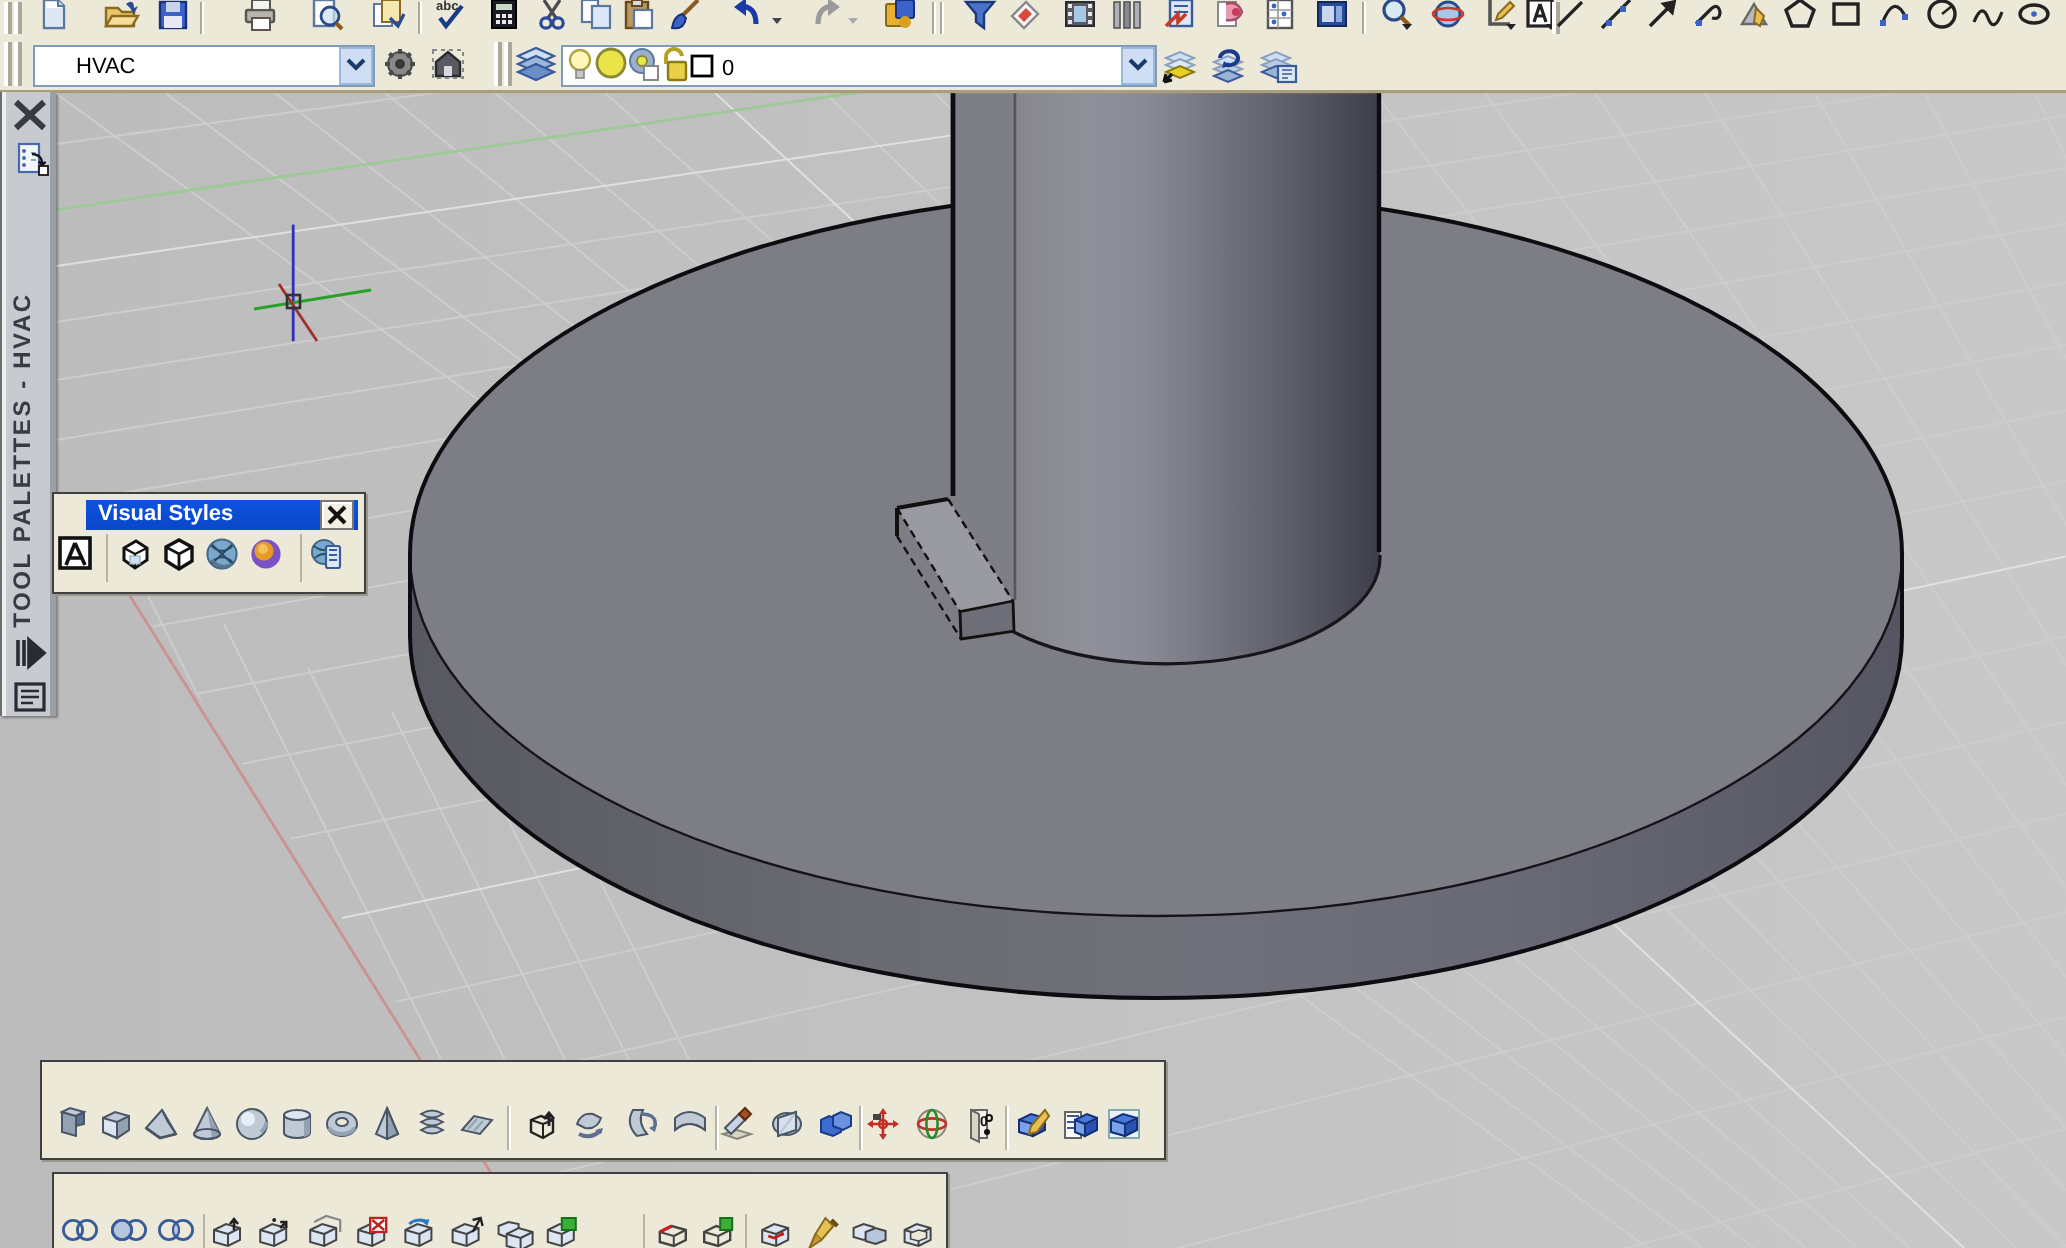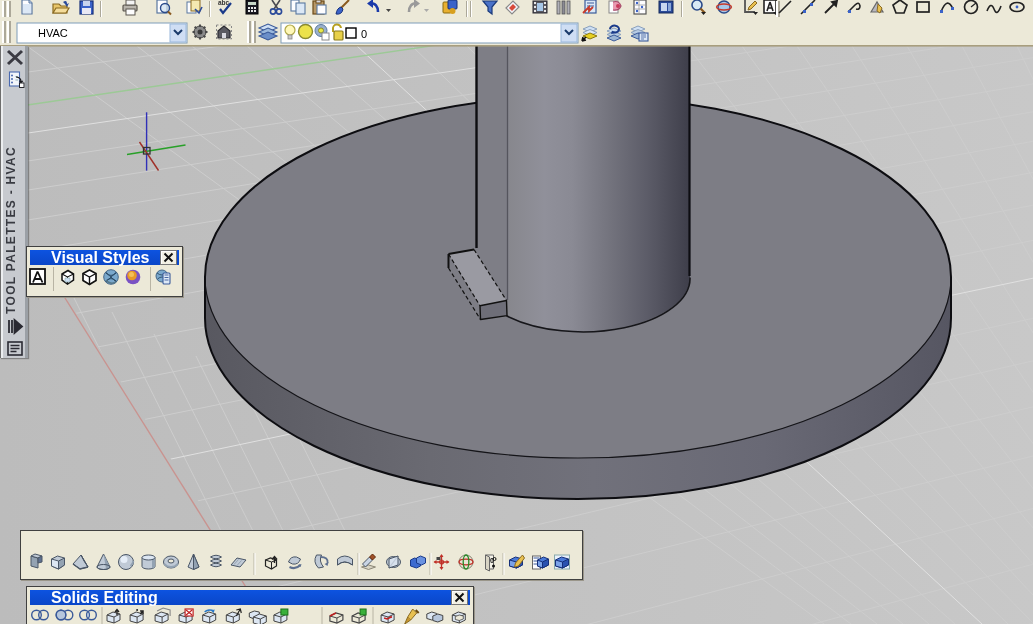--- a/index.html
+++ b/index.html
@@ -1,17 +1,17 @@
 <!DOCTYPE html>
 <html><head><meta charset="utf-8"><style>
 html,body{margin:0;padding:0}
 body{width:1033px;height:624px;position:relative;overflow:hidden;background:#ECE9D8;font-family:"Liberation Sans",sans-serif}
 .abs{position:absolute}
 .tbwin{position:absolute;background:#ECE9D8;border:1px solid #404040;box-shadow:1px 1px 0 #9a968a}
-.title{position:absolute;left:3px;right:3px;top:3px;height:15px;background:linear-gradient(to bottom,#0d53e0,#0a46c8);color:#fff;font-size:16px;font-weight:bold;line-height:15px;padding-left:21px;letter-spacing:0px;box-sizing:border-box}
+.title{position:absolute;left:16px;right:3px;top:3px;height:15px;background:linear-gradient(to bottom,#0d53e0,#0a46c8);color:#fff;font-size:11px;font-weight:bold;line-height:15px;padding-left:6px;letter-spacing:0px;box-sizing:border-box}
 .xbtn{position:absolute;width:15px;height:13px;background:#f2f0e4;border:1px solid #777;box-shadow:inset 1px 1px 0 #fff}
 .xbtn svg{position:absolute;left:2px;top:1px}
 </style></head><body>
 
 <div class="abs" style="left:0;top:0;width:1033px;height:19px;background:#ECE9D8;border-bottom:1px solid #aca899">
 <svg width="1033" height="19" style="position:absolute;left:0;top:0">
 <g id="row1icons">
 <g>
           <rect x="2" y="1" width="2" height="16" fill="#fff"></rect>
           <rect x="4" y="1" width="2" height="16" fill="#aca899"></rect>
@@ -606,25 +606,20 @@
           <rect x="1" y="1" width="15" height="14" fill="#e8f0fa" stroke="#8aa" stroke-width="1"></rect>
           <path d="M2,6 L8,3 L15,5 L15,11 L9,14 L2,12 Z" fill="#4a7ad8" stroke="#16307a" stroke-width="1"></path>
           <path d="M2,6 L9,8 L9,14 L2,12 Z" fill="#7aa2e8" stroke="#16307a" stroke-width="1"></path>
           <path d="M9,8 L15,5 L15,11 L9,14 Z" fill="#2a52b0" stroke="#16307a" stroke-width="1"></path>
         </g>
 </g>
 </svg>
 </div>
 
 <div class="tbwin" style="left:26px;top:586px;width:446px;height:40px">
-<div class="title">Solids Editing<div class="xbtn" style="right:2px;top:0px">
-        <svg width="11" height="11">
-          <path d="M1.5,1.5 L9.5,9.5 M9.5,1.5 L1.5,9.5" stroke="#111" stroke-width="2"></path>
-        </svg>
-      </div></div>
 <svg width="444" height="18" style="position:absolute;left:0;top:19px">
 <g id="seicons">
 <g transform="translate(4.5,2)">
           <circle cx="5" cy="7" r="4.8" fill="none" stroke="#3a5a9a" stroke-width="1.4"></circle>
           <circle cx="12" cy="7" r="4.8" fill="none" stroke="#3a5a9a" stroke-width="1.4"></circle>
         </g>
 <g transform="translate(29.0,2)">
           <circle cx="5" cy="7" r="4.8" fill="none" stroke="#3a5a9a" stroke-width="1.4"></circle>
           <circle cx="12" cy="7" r="4.8" fill="none" stroke="#3a5a9a" stroke-width="1.4"></circle>
           <circle cx="5" cy="7" r="4.8" fill="#b6c6dc" stroke="#3a5a9a" stroke-width="1.4"></circle>

